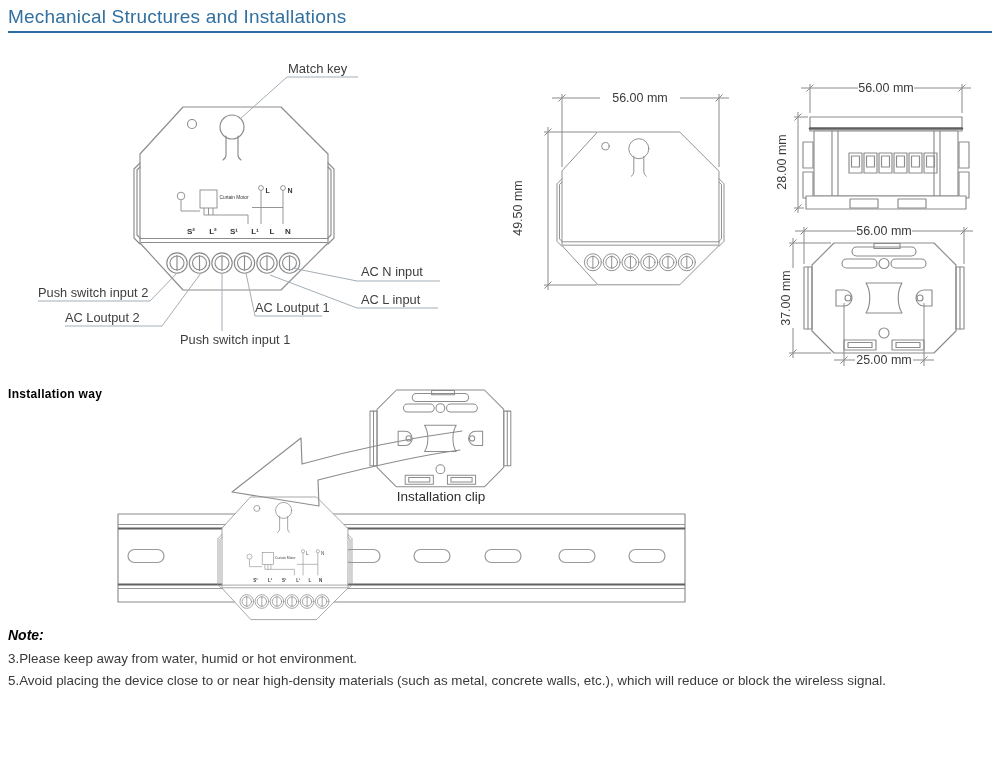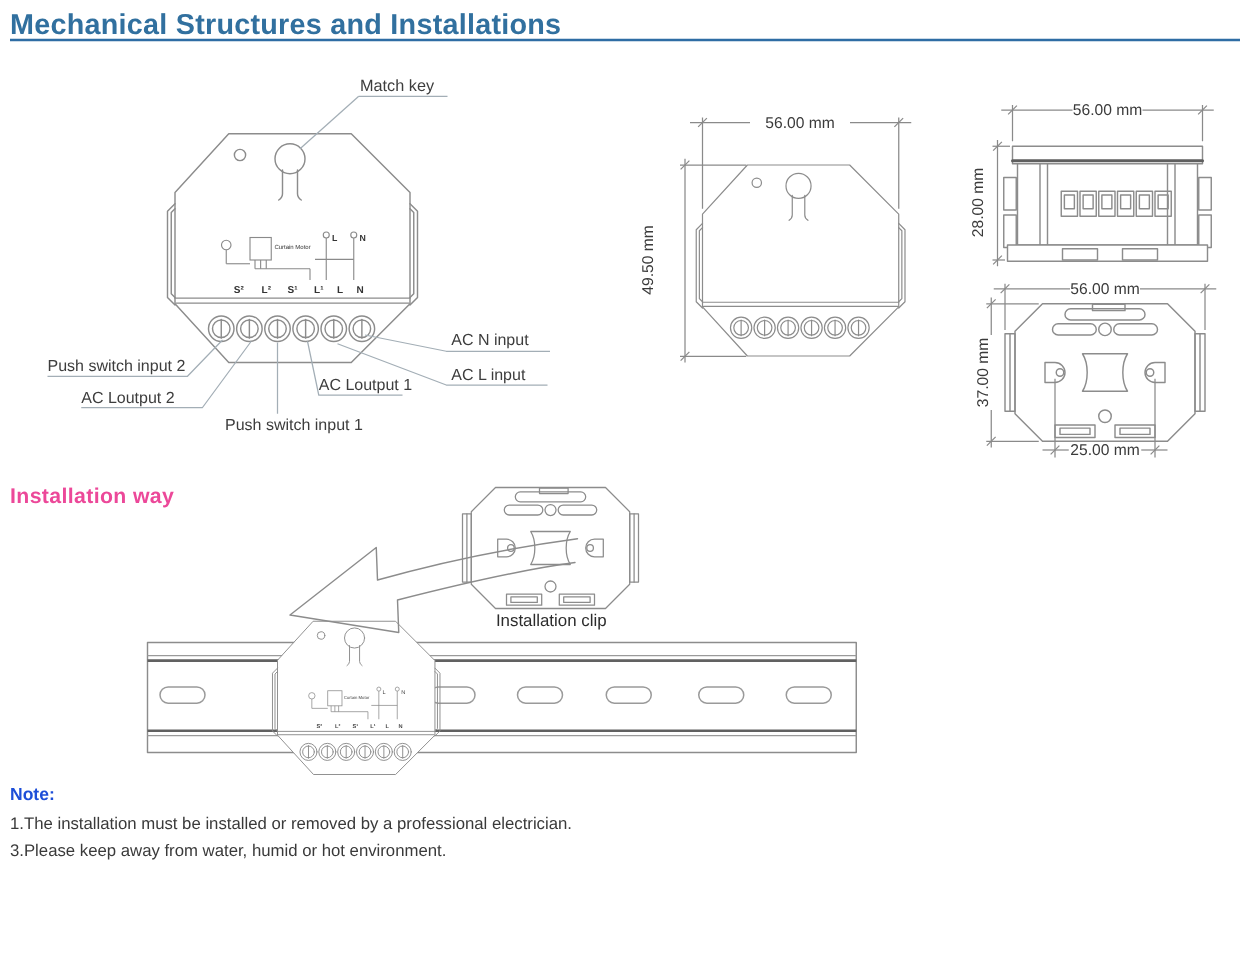--- a/index.html
+++ b/index.html
@@ -1,22 +1,22 @@
 <!DOCTYPE html>
 <html><head>
 <meta charset="utf-8">
 <style>
   html,body{margin:0;padding:0;background:#ffffff;}
   body{width:1000px;height:775px;position:relative;font-family:"Liberation Sans",sans-serif;overflow:hidden;}
   .abs{position:absolute;}
-  .page-title{left:8px;top:6px;font-size:23px;font-weight:700;color:#31709f;letter-spacing:.2px;}
+  .page-title{left:8px;top:6px;font-size:19px;font-weight:400;color:#31709f;letter-spacing:.2px;}
   .title-rule{left:8px;top:31px;width:984px;height:2px;background:#2e6da4;}
-  .section-heading{left:8px;top:387px;font-size:17px;font-weight:600;color:#ec4899;letter-spacing:.3px;}
+  .section-heading{left:8px;top:387px;font-size:12px;font-weight:600;color:#000000;letter-spacing:.3px;}
   .notes{left:8px;top:627px;color:#3a3a3a;}
-  .notes .nh{font-size:14px;font-weight:700;color:#1d4ed8;height:21px;}
+  .notes .nh{font-size:14px;font-weight:700;color:#000000;height:21px;font-style:italic;}
   .notes .nl{font-size:13.4px;height:22px;line-height:22px;white-space:nowrap;}
   svg.art{position:absolute;left:0;top:0;}
   svg text{font-family:"Liberation Sans",sans-serif;fill:#3d3d3d;}
   .ln{stroke:#8c8c8c;fill:none;stroke-width:1.15;stroke-linejoin:round;stroke-linecap:round;}
   .ldr{stroke:#a3aeb6;fill:none;stroke-width:1;stroke-linejoin:round;}
   .dim{stroke:#8a8a8a;fill:none;stroke-width:1;}
   .dimtext{font-size:12.5px;fill:#3b3b3b;}
   .callout{font-size:12.8px;fill:#3d3d3d;}
   .lbl13{font-size:13px;fill:#3d3d3d;}
   .cliplbl{font-size:13.5px;fill:#2c2c2c;}
@@ -285,15 +285,15 @@
     <text class="cliplbl" x="441" y="501" text-anchor="middle">Installation clip</text>
 
     <path class="ln" stroke-width="1.3" d="M462,431 C410,438 355,449 302,464 L301,438 L232,492 L319,506 L318,480 C365,468 415,456 460,450"></path>
   </g>
 </svg>
 
 <div class="abs section-heading">Installation way</div>
 
 <div class="abs notes">
   <div class="nh">Note:</div>
-  <div class="nl">1.The installation must be installed or removed by a professional electrician.</div>
   <div class="nl">3.Please keep away from water, humid or hot environment.</div>
+  <div class="nl">5.Avoid placing the device close to or near high-density materials (such as metal, concrete walls, etc.), which will reduce or block the wireless signal.</div>
 </div>
 
 </body></html>

